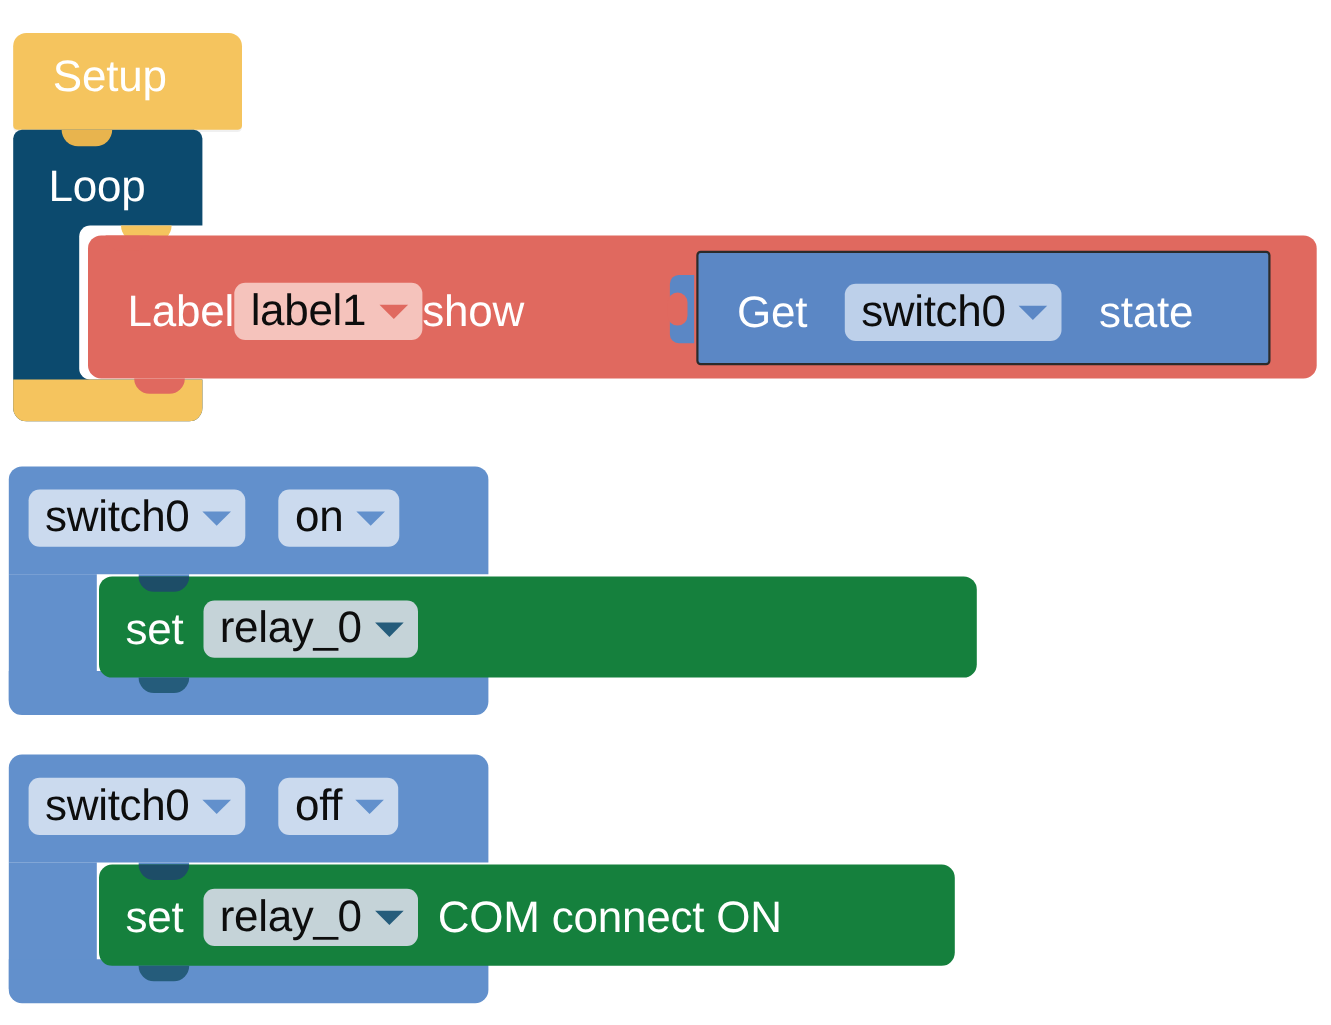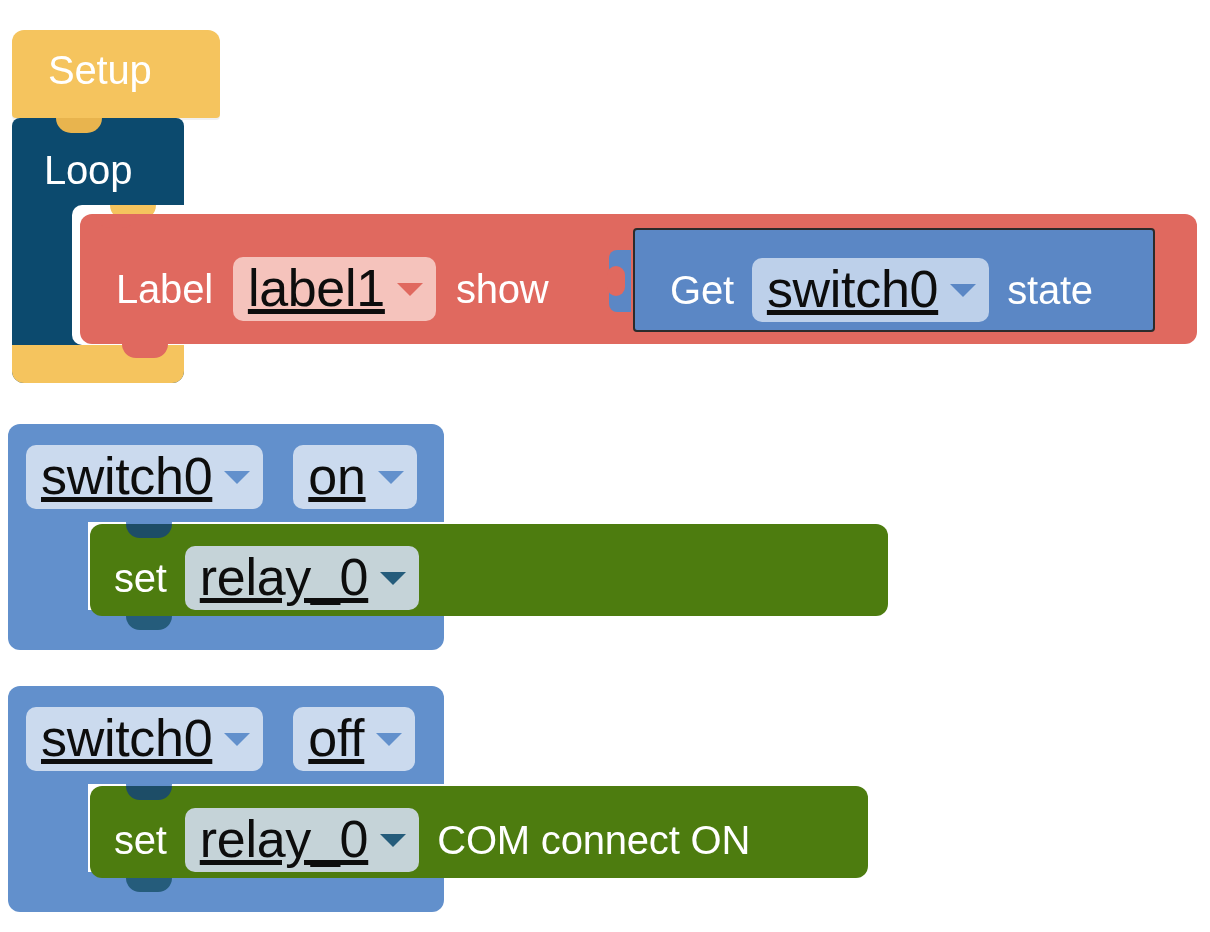--- a/index.html
+++ b/index.html
@@ -36,26 +36,25 @@
   
   .field {
     display: inline-flex;
     align-items: center;
     gap: 12px;
     border-radius: 10px;
     padding: 5px 13px 7px 15px;
     box-sizing: border-box;
   }
   .field .fval {
-    font-size: 52px;
+    font-size: 40px;
     color: #0d0d0d;
     line-height: 1;
     white-space: nowrap;
     letter-spacing: -0.3px;
-    text-decoration: underline;
   }
   .caret {
     width: 0; height: 0;
     border-left: 13px solid transparent;
     border-right: 13px solid transparent;
     border-top-width: 13px;
     border-top-style: solid;
     display: block;
     margin-top: 3px;
   }
@@ -135,21 +134,20 @@
     left: 80px; top: 214px;
     width: 1117px; height: 130px;
     background: #E0695F;
     border-radius: 12px;
   }
   .label-block .row {
     position: absolute;
     left: 36px; top: 43px;
     display: flex;
     align-items: center;
-    gap: 20px;
   }
   .label-field {
     background: #F5C3BC;
   }
   .label-field .caret { border-top-color: #E0695F; }
   
   .label-plug {
     position: absolute;
     left: 96px; top: 214px;
     width: 40px; height: 14px;
@@ -189,21 +187,21 @@
     background: #5B87C5;
     border: 2px solid #2b2b2b;
     box-sizing: border-box;
     border-radius: 4px;
   }
   .get-block .row {
     position: absolute;
     left: 35px; top: 28px;
     display: flex;
     align-items: center;
-    gap: 18px;
+    gap: 34px;
   }
   .get-field { background: #BDD0EA; }
   .get-field .caret { border-top-color: #5B87C5; }
 
   
   .event-group { position: absolute; left: 8px; }
   .ev-head {
     position: absolute;
     left: 0; top: 0;
     width: 436px; height: 98px;
@@ -242,21 +240,21 @@
     width: 46px; height: 14px;
     background: #6290CC;
     border-radius: 0 0 16px 16px;
   }
 
   
   .set-block {
     position: absolute;
     left: 82px; top: 100px;
     height: 92px;
-    background: #4d7c0f;
+    background: #15803d;
     border-radius: 12px;
   }
   .set-block .row {
     position: absolute;
     left: 24px; top: 22px;
     display: flex;
     align-items: center;
     gap: 18px;
   }
   .set-field { background: #C5D3D8; justify-content: space-between; }

